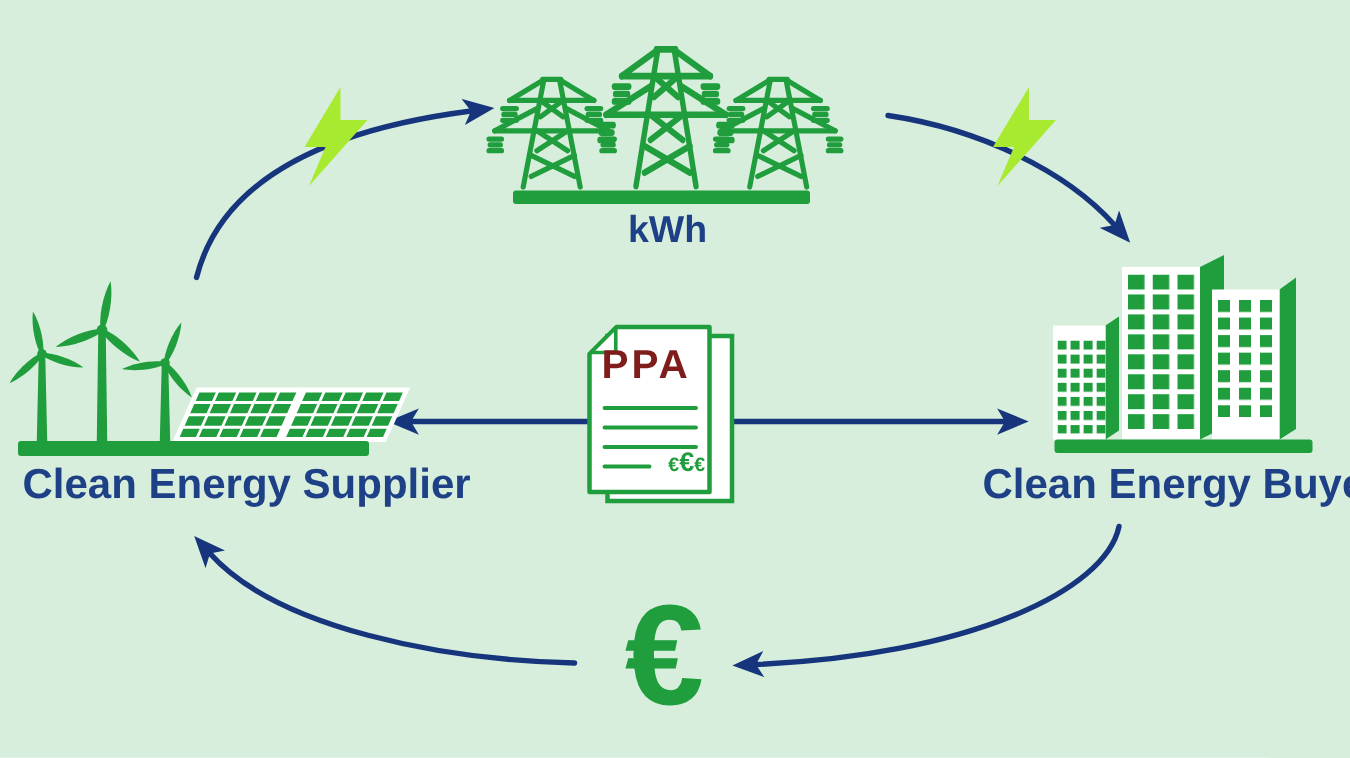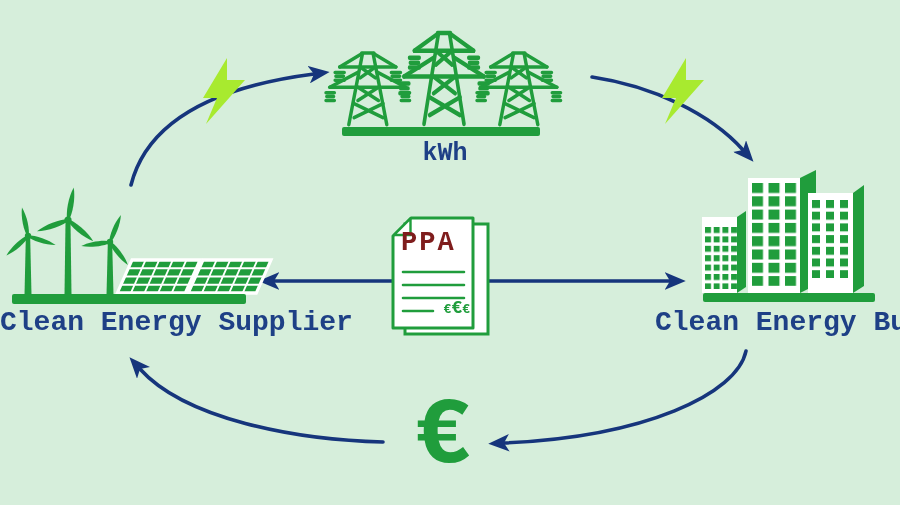--- a/index.html
+++ b/index.html
@@ -1,33 +1,33 @@
 <!DOCTYPE html>
 <html><head>
 <meta charset="utf-8">
 <style>
   html,body{margin:0;padding:0;}
   #stage{
     position:relative;
     width:900px;height:505px;
     background:#d6eedb;
     overflow:hidden;
-    font-family:Liberation Mono, monospace;
+    font-family:Liberation Sans, sans-serif;
   }
   #art{position:absolute;left:0;top:0;}
   .lbl{
     position:absolute;
     color:#1e4086;
     font-weight:600;
     text-align:center;
     white-space:nowrap;
     line-height:1.1;
   }
   #kwh-label{left:385px;top:140px;width:120px;font-size:25px;}
-  #supplier-label{left:0px;top:308px;width:272px;font-size:28px;}
+  #supplier-label{left:15px;top:308px;width:272px;font-size:28px;}
   #buyer-label{left:655px;top:308px;width:248px;font-size:28px;}
   #ppa-title{
     position:absolute;left:401px;top:230px;width:70px;
     color:#7f1d1d;font-size:27px;font-weight:700;letter-spacing:2px;
     line-height:1;
   }
   #doc-euros{
     position:absolute;left:430px;top:299px;width:40px;
     color:#209d3c;font-weight:700;text-align:right;
     display:flex;align-items:baseline;justify-content:flex-end;

